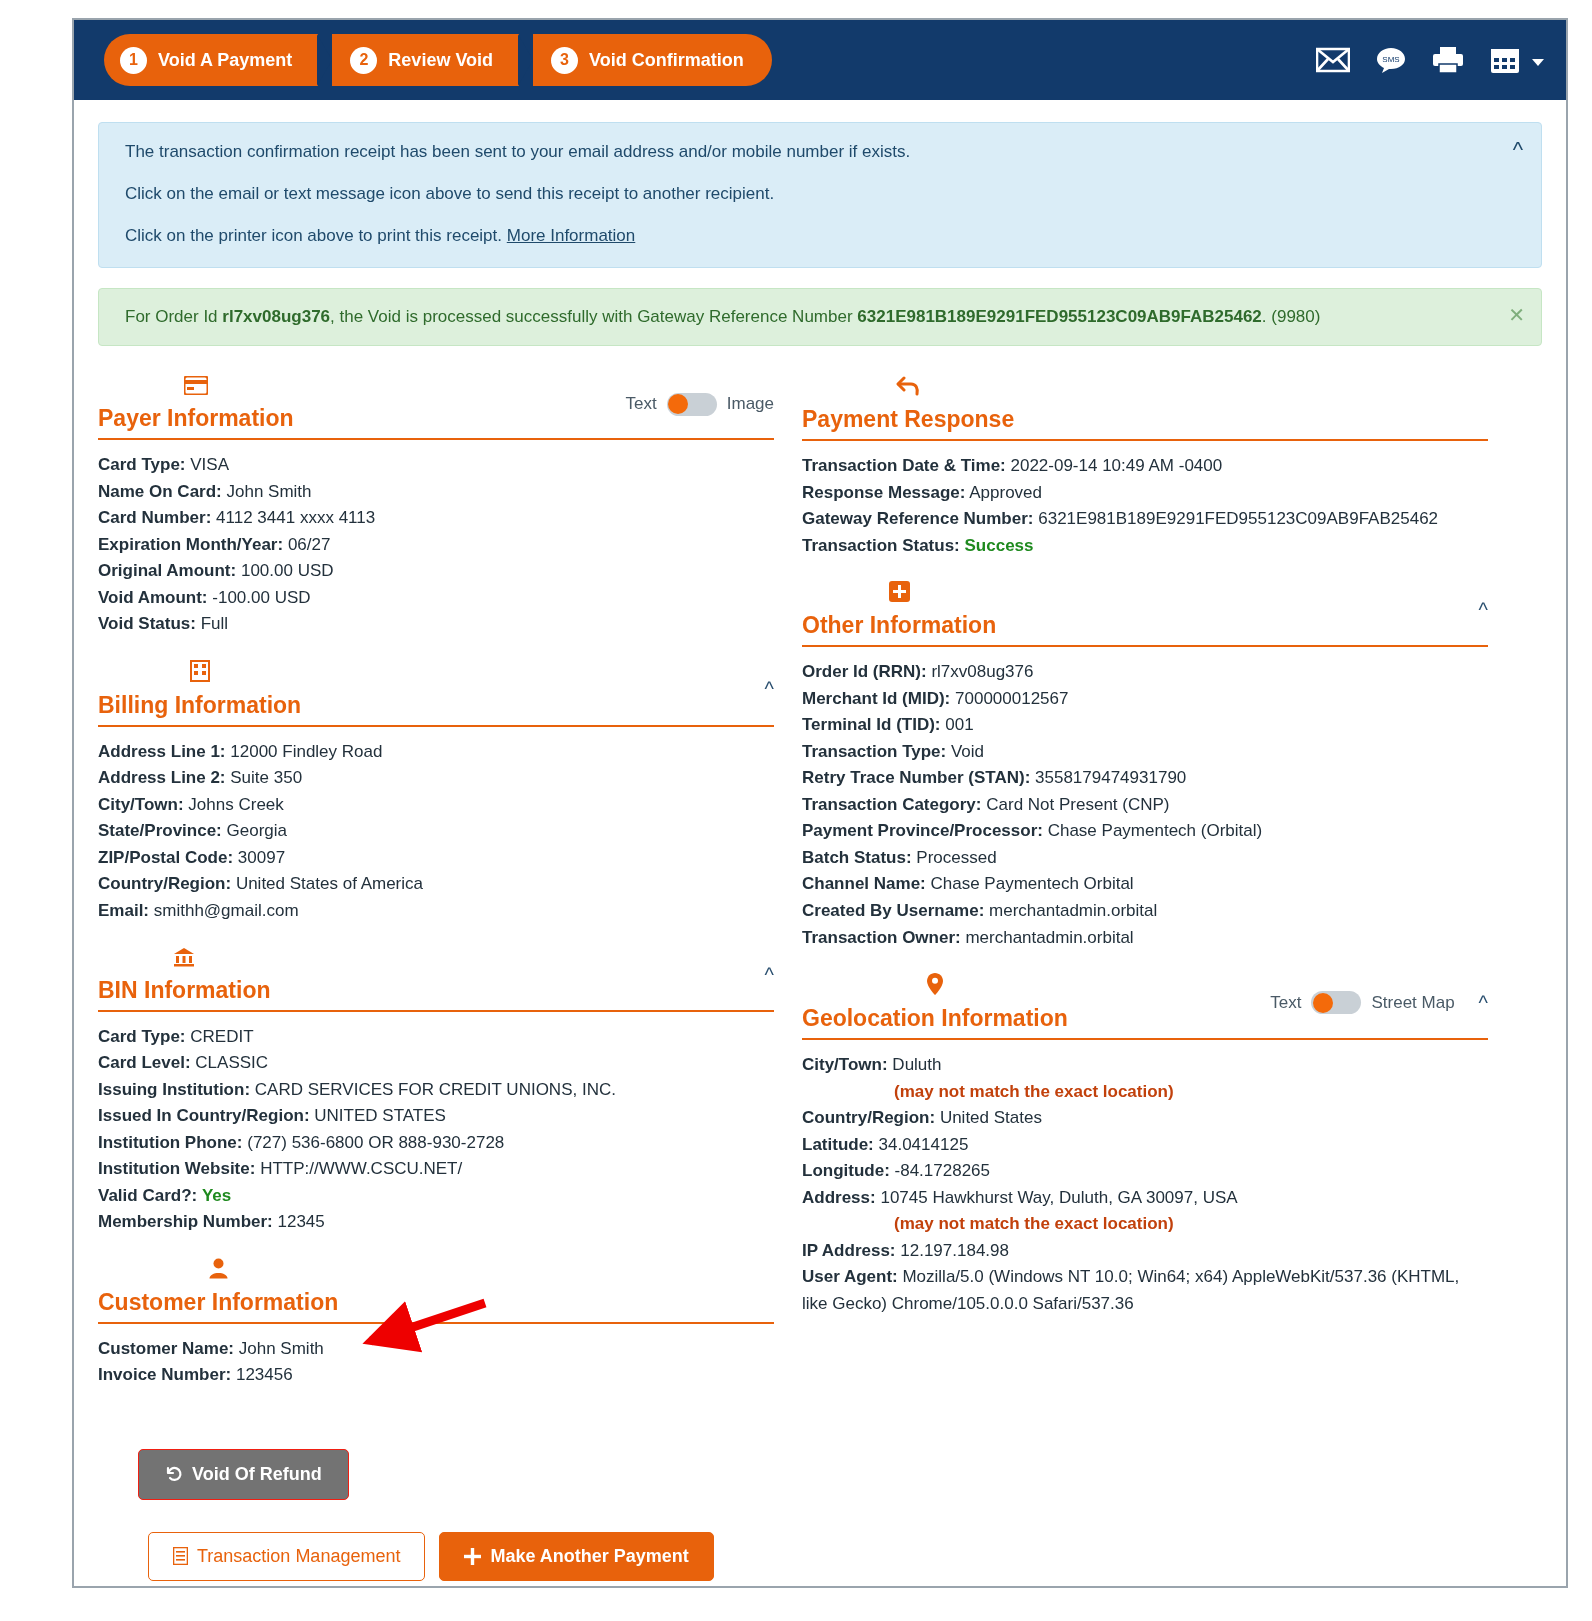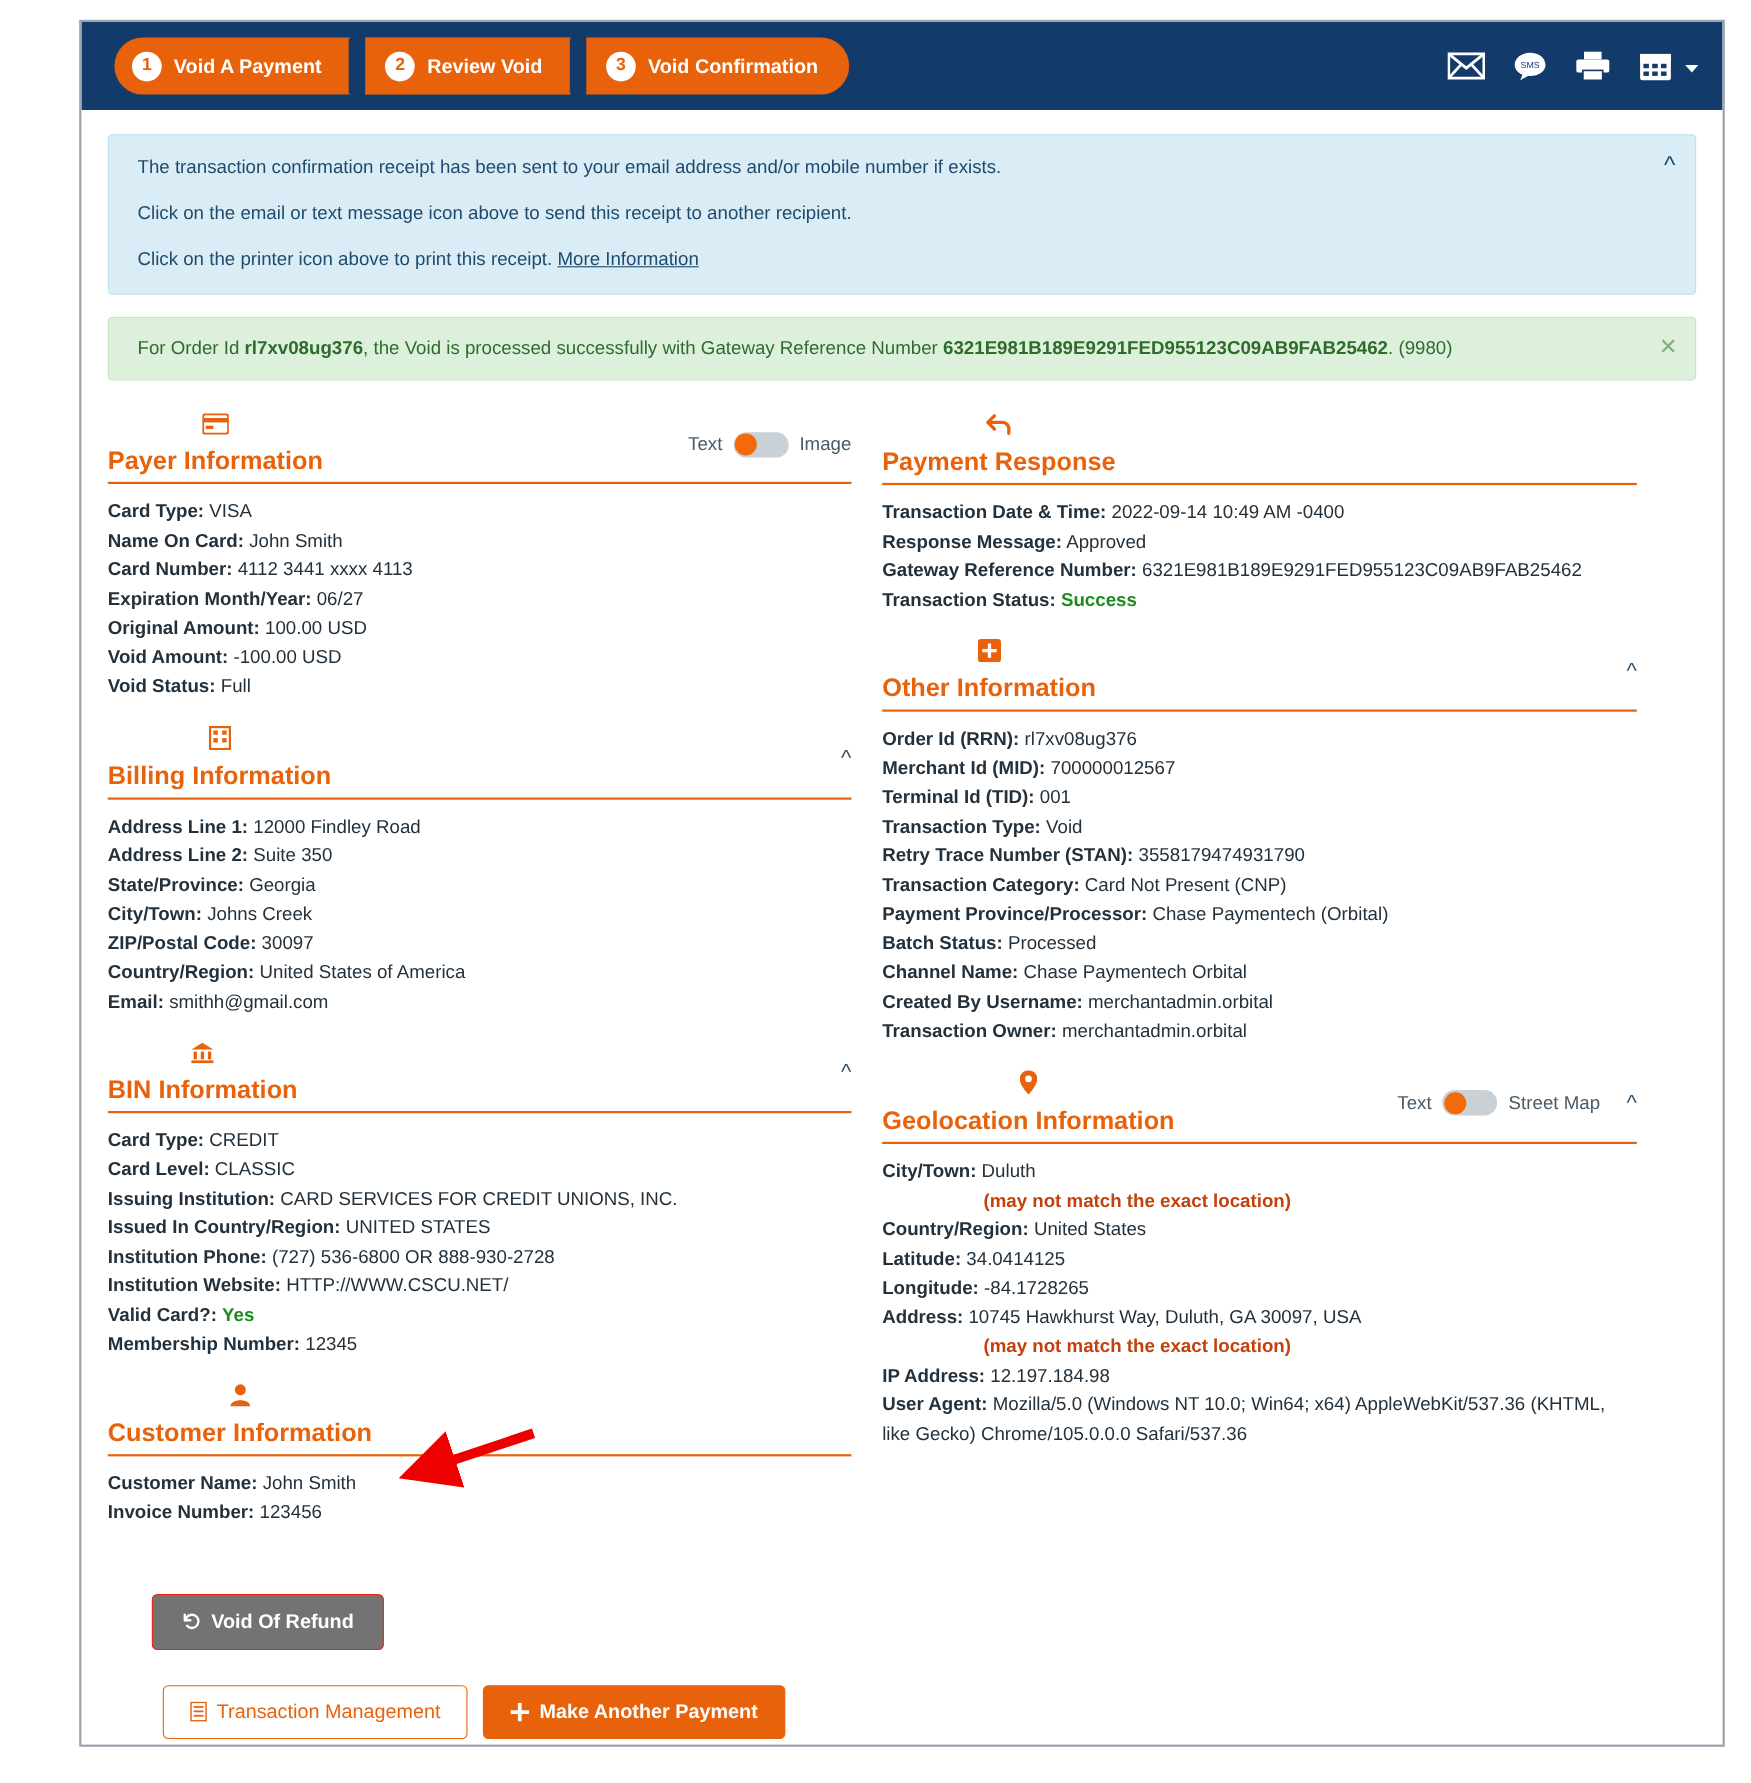--- a/index.html
+++ b/index.html
@@ -292,22 +292,22 @@
               </span>
               <span>Billing Information</span>
             </span>
             <span class="sec-right">
                 <span class="sec-chev">^</span>
               </span>
           </div>
           <div class="fields">
             <div class="row"><span class="lbl">Address Line 1:</span> <span>12000 Findley Road</span></div>
             <div class="row"><span class="lbl">Address Line 2:</span> <span>Suite 350</span></div>
+            <div class="row"><span class="lbl">City/Town:</span> <span>Johns Creek</span></div>
             <div class="row"><span class="lbl">State/Province:</span> <span>Georgia</span></div>
-            <div class="row"><span class="lbl">City/Town:</span> <span>Johns Creek</span></div>
             <div class="row"><span class="lbl">ZIP/Postal Code:</span> <span>30097</span></div>
             <div class="row"><span class="lbl">Country/Region:</span> <span>United States of America</span></div>
             <div class="row"><span class="lbl">Email:</span> <span>smithh@gmail.com</span></div>
           </div>
         </div>
 
         <div class="sec-block">
           <div class="sec-head">
             <span class="sec-title">
               <span class="sec-icon">

